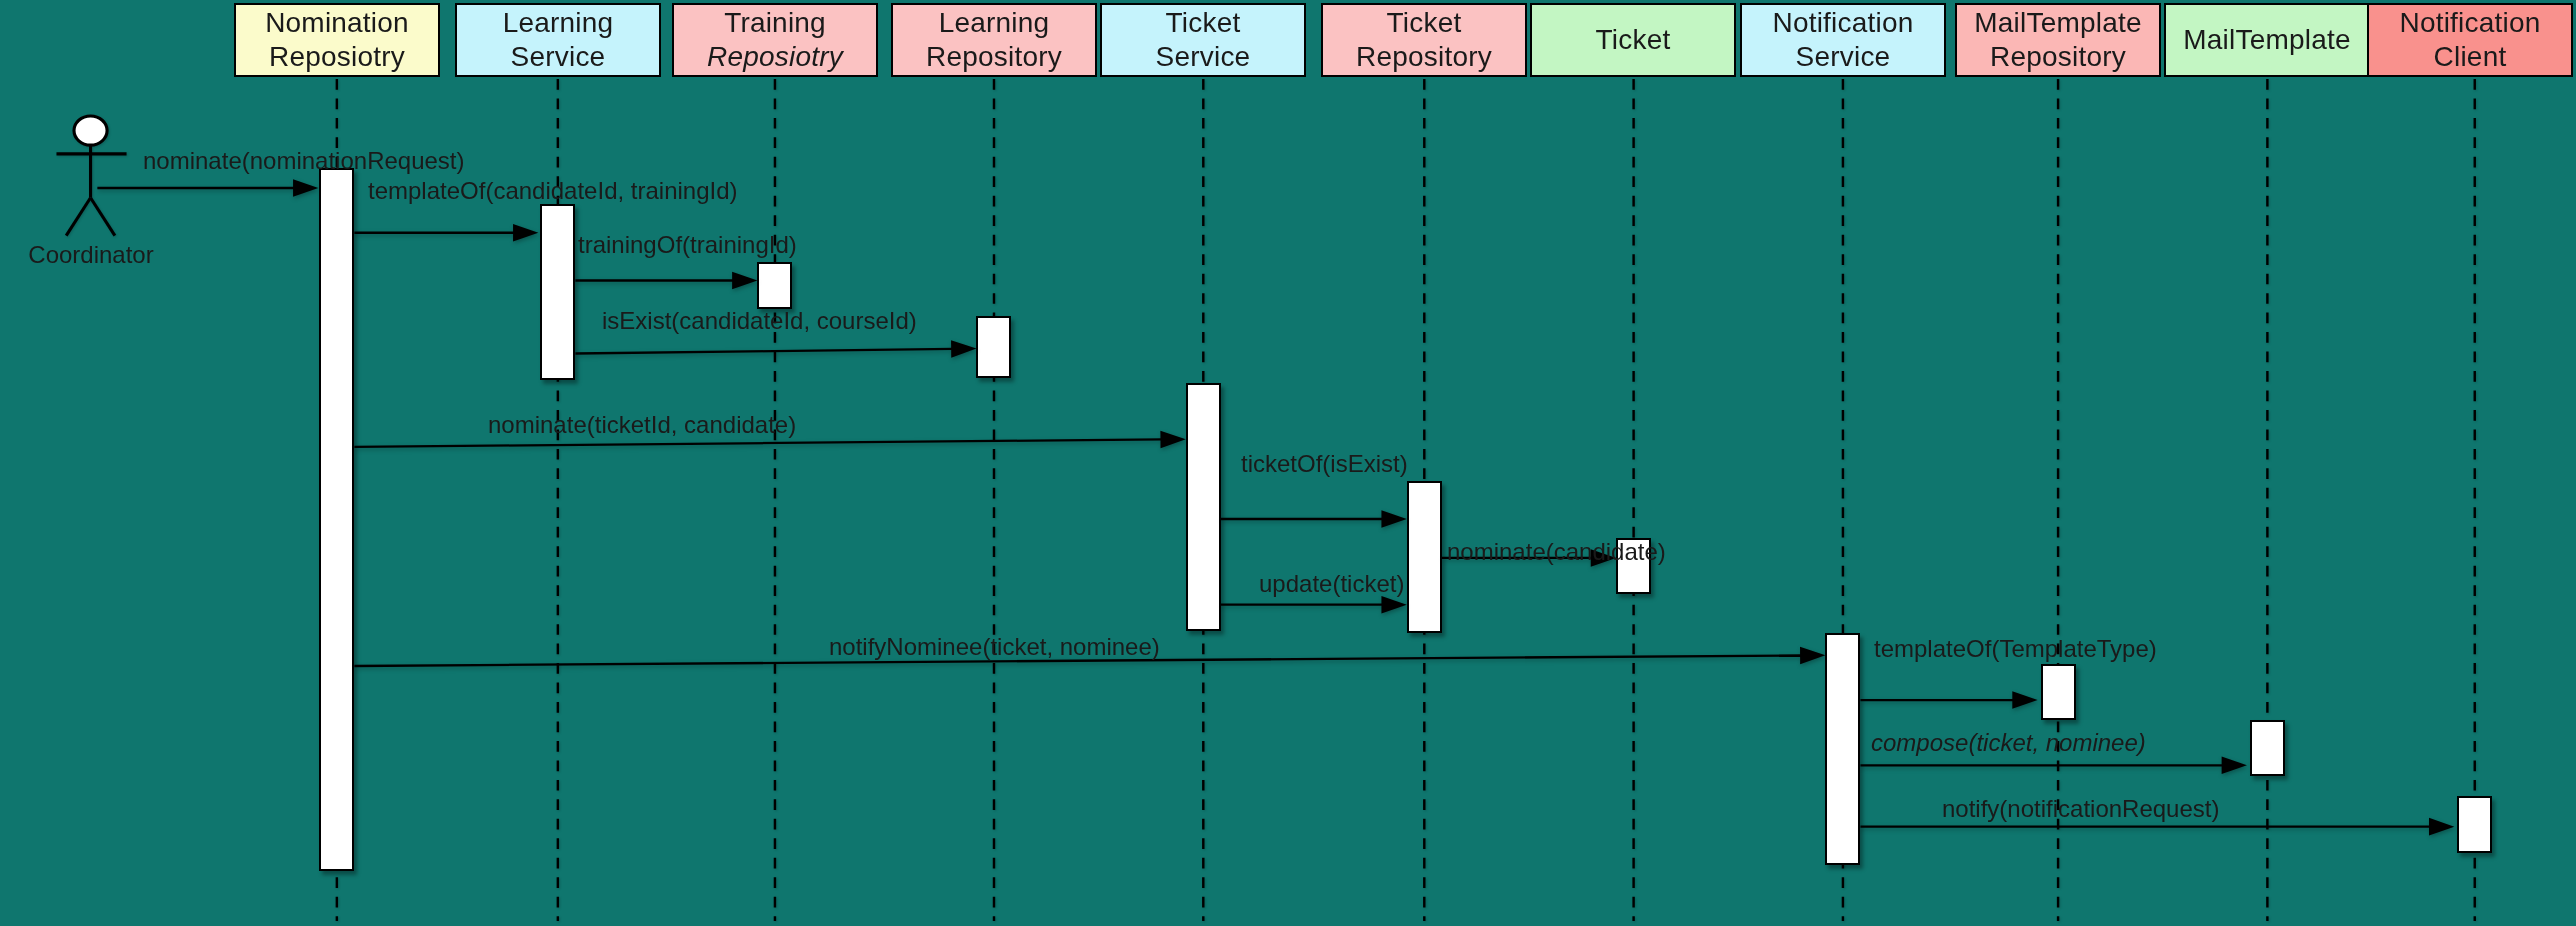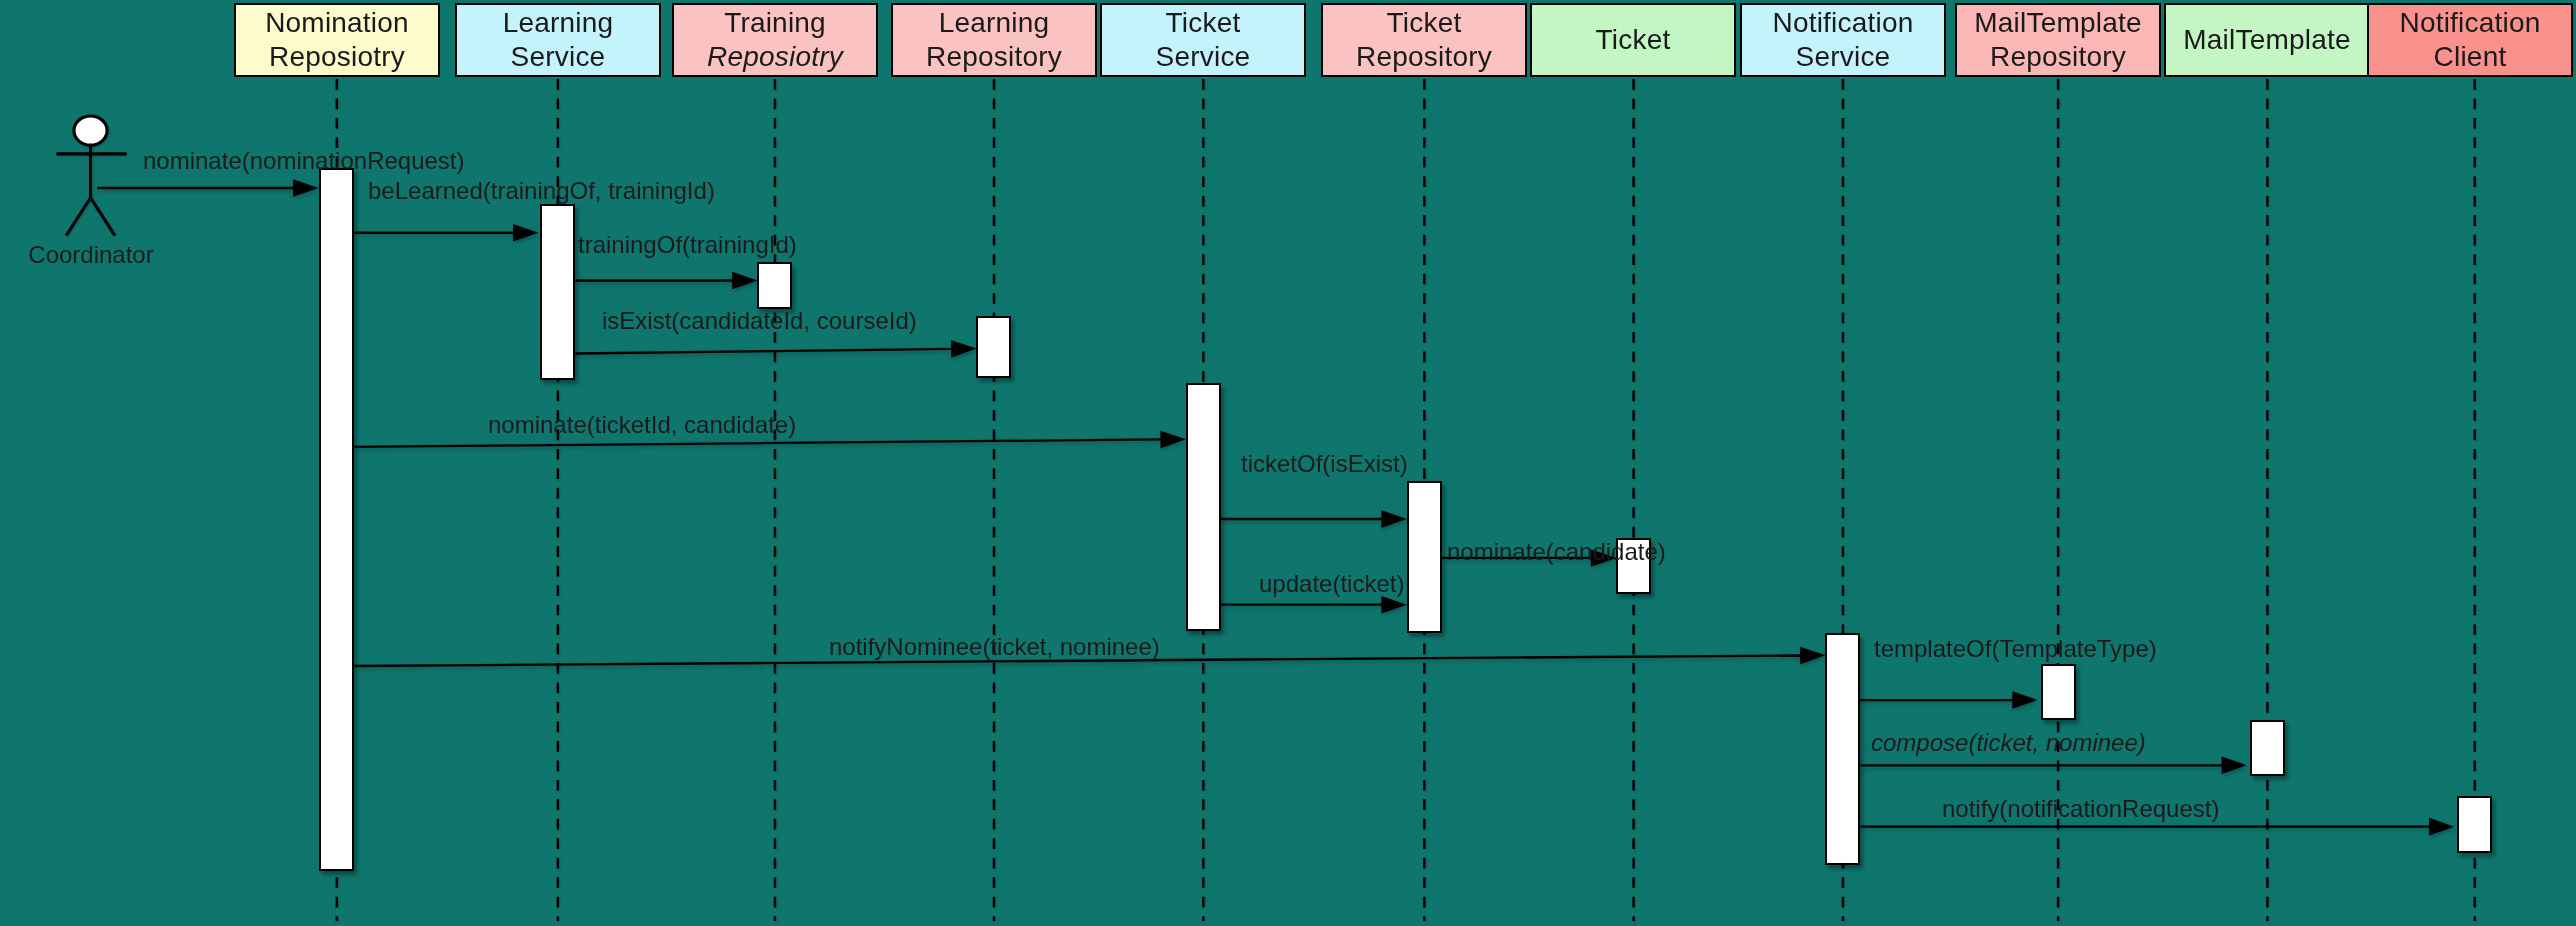--- a/index.html
+++ b/index.html
@@ -185,21 +185,21 @@
         <polygon points="2308,786 2282,777 2282,795" fill="#000000"></polygon>
       </g>
       <g>
         <line x1="1911" y1="849" x2="2497" y2="849" stroke="#000000" stroke-width="2.4"></line>
         <polygon points="2521,849 2495,840 2495,858" fill="#000000"></polygon>
       </g>
     </svg>
   <div id="labels">
       <div class="actor-label" style="left: 91px; top: 255px;">Coordinator</div>
       <div class="msg-label" style="left: 143px; top: 153px; margin-top: 8px;">nominate(nominationRequest)</div>
-      <div class="msg-label" style="left: 368px; top: 191px;">beLearned(trainingOf, trainingId)</div>
+      <div class="msg-label" style="left: 368px; top: 191px;">templateOf(candidateId, trainingId)</div>
       <div class="msg-label" style="left: 578px; top: 245px;">trainingOf(trainingId)</div>
       <div class="msg-label" style="left: 602px; top: 321px;">isExist(candidateId, courseId)</div>
       <div class="msg-label" style="left: 488px; top: 425px;">nominate(ticketId, candidate)</div>
       <div class="msg-label" style="left: 1241px; top: 464px;">ticketOf(isExist)</div>
       <div class="msg-label" style="left: 1447px; top: 522px; margin-top: 30px;">nominate(candidate)</div>
       <div class="msg-label" style="left: 1259px; top: 584px;">update(ticket)</div>
       <div class="msg-label" style="left: 829px; top: 647px; text-align: center;">notifyNominee(ticket, nominee)</div>
       <div class="msg-label" style="left: 1874px; top: 649px;">templateOf(TemplateType)</div>
       <div class="msg-label" style="left: 1871px; top: 743px; font-style: italic;">compose(ticket, nominee)</div>
       <div class="msg-label" style="left: 1942px; top: 809px;">notify(notificationRequest)</div>

